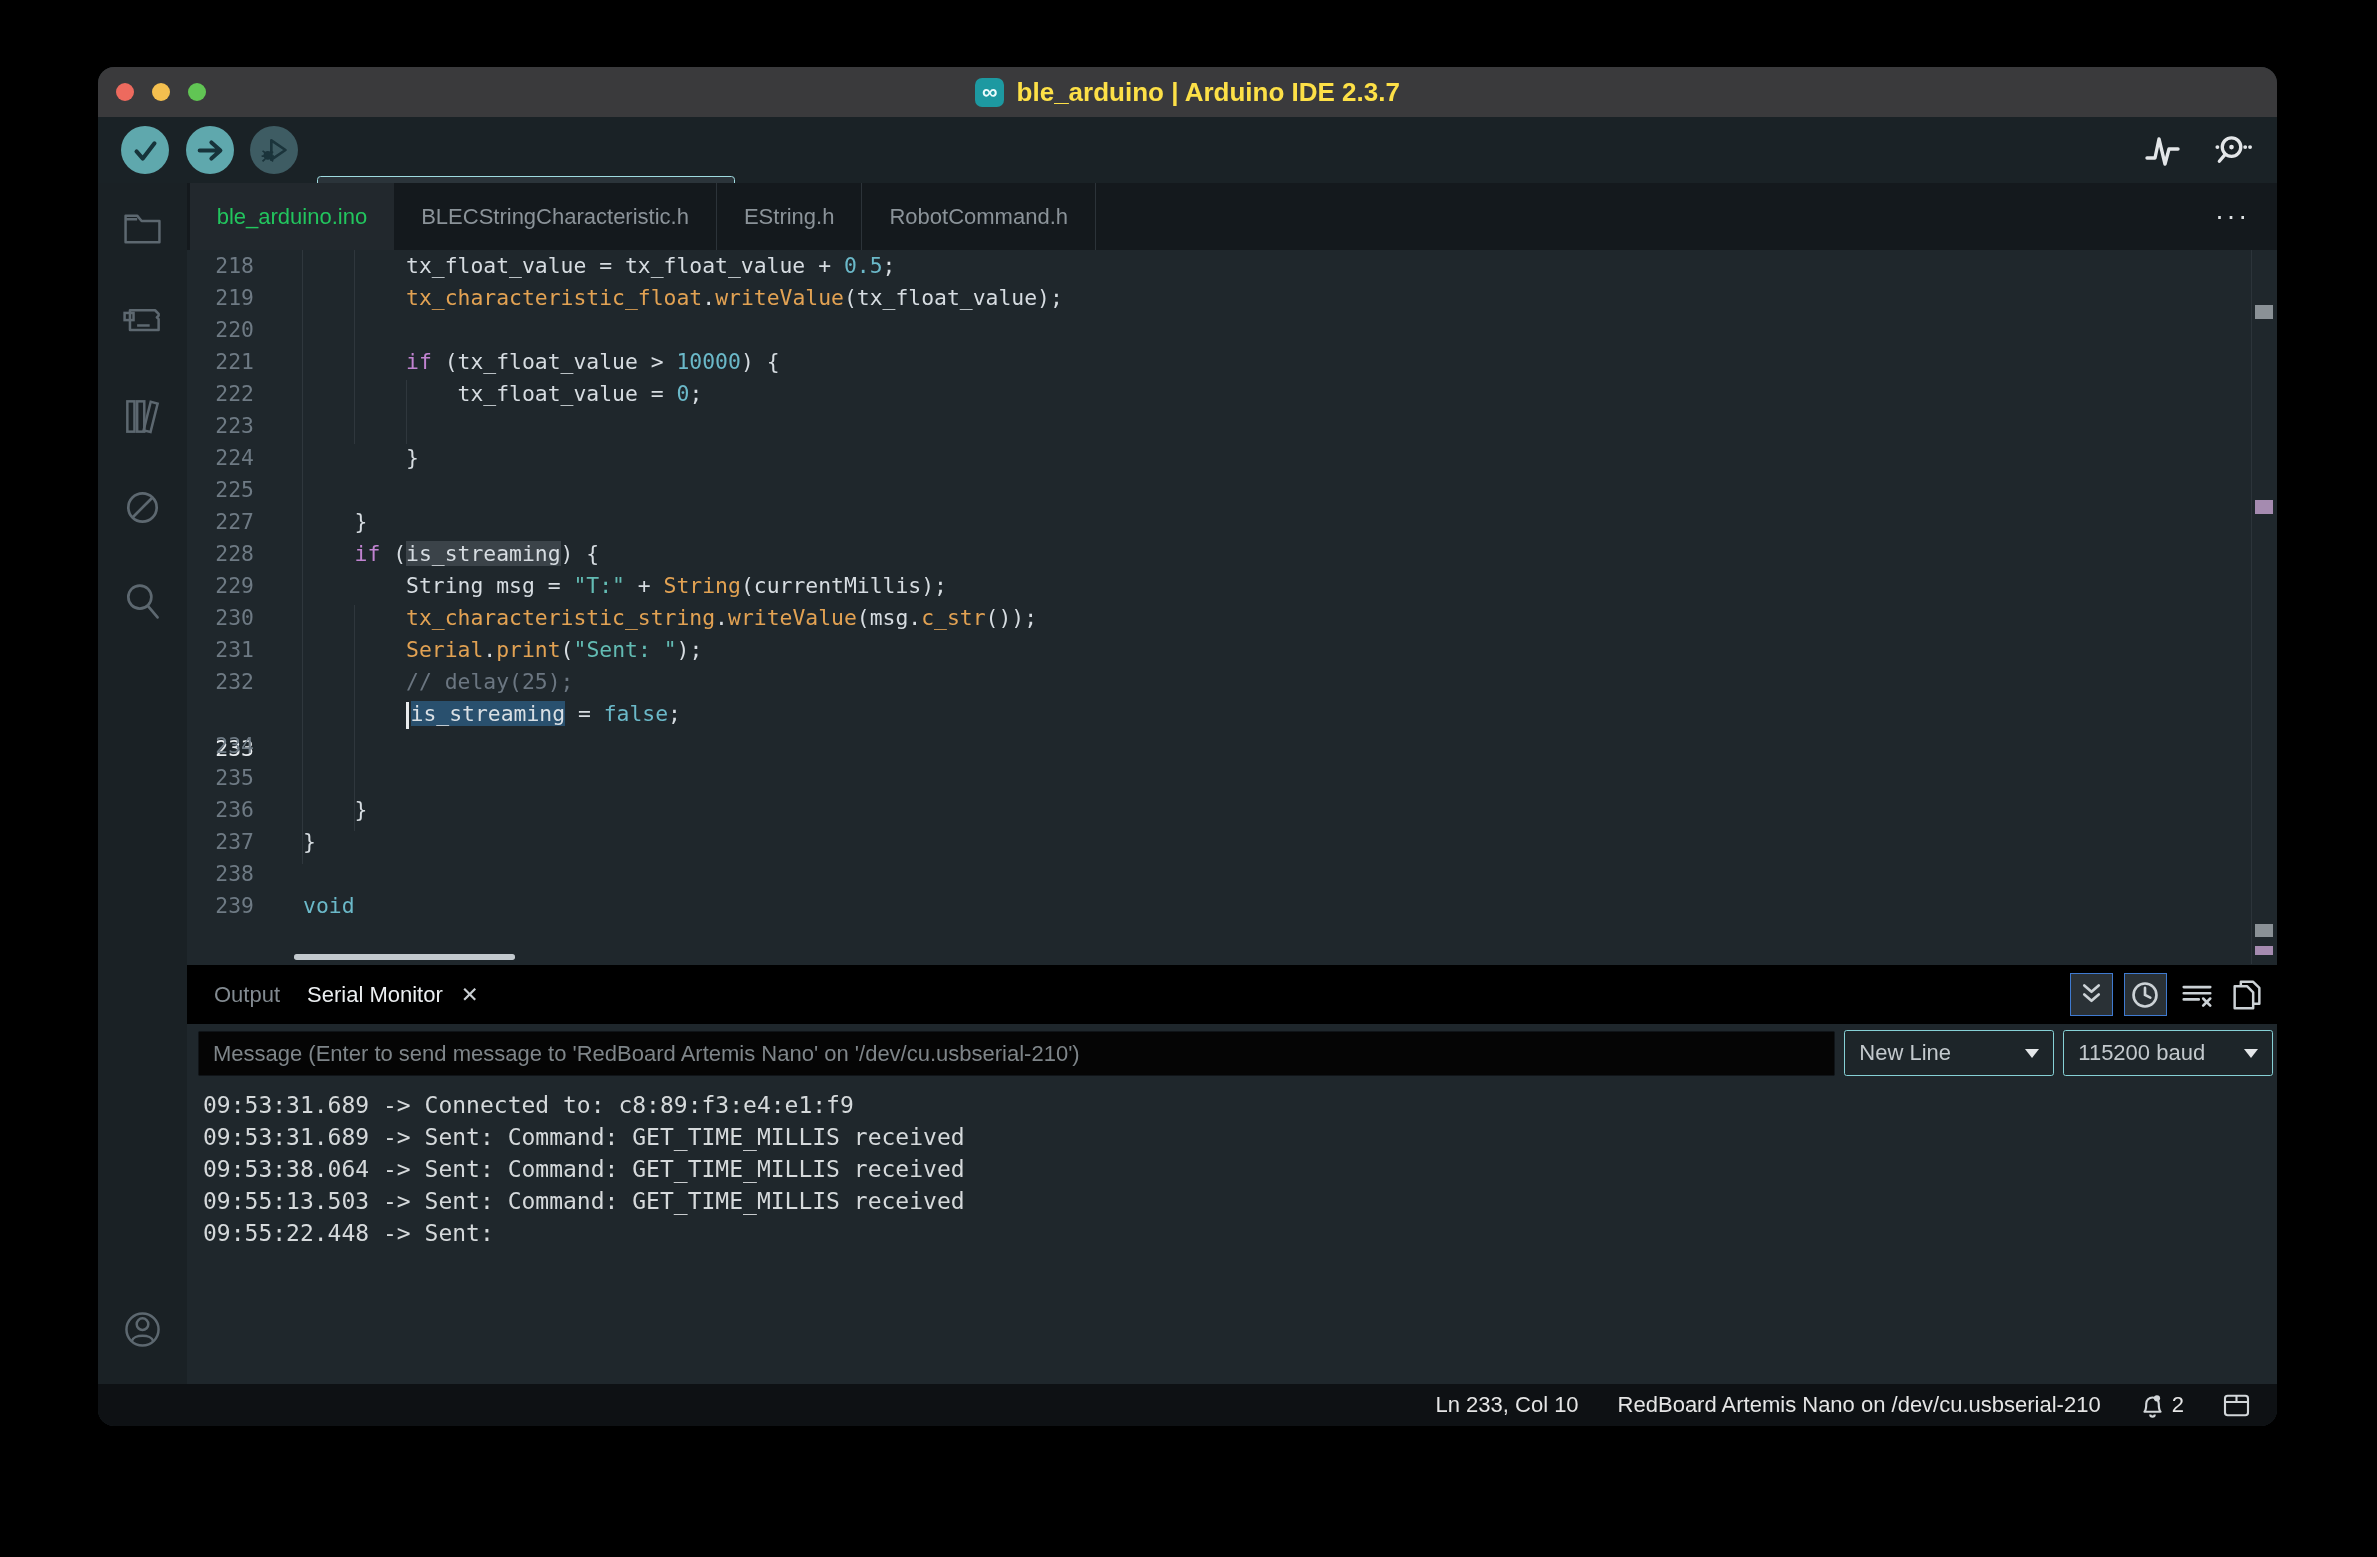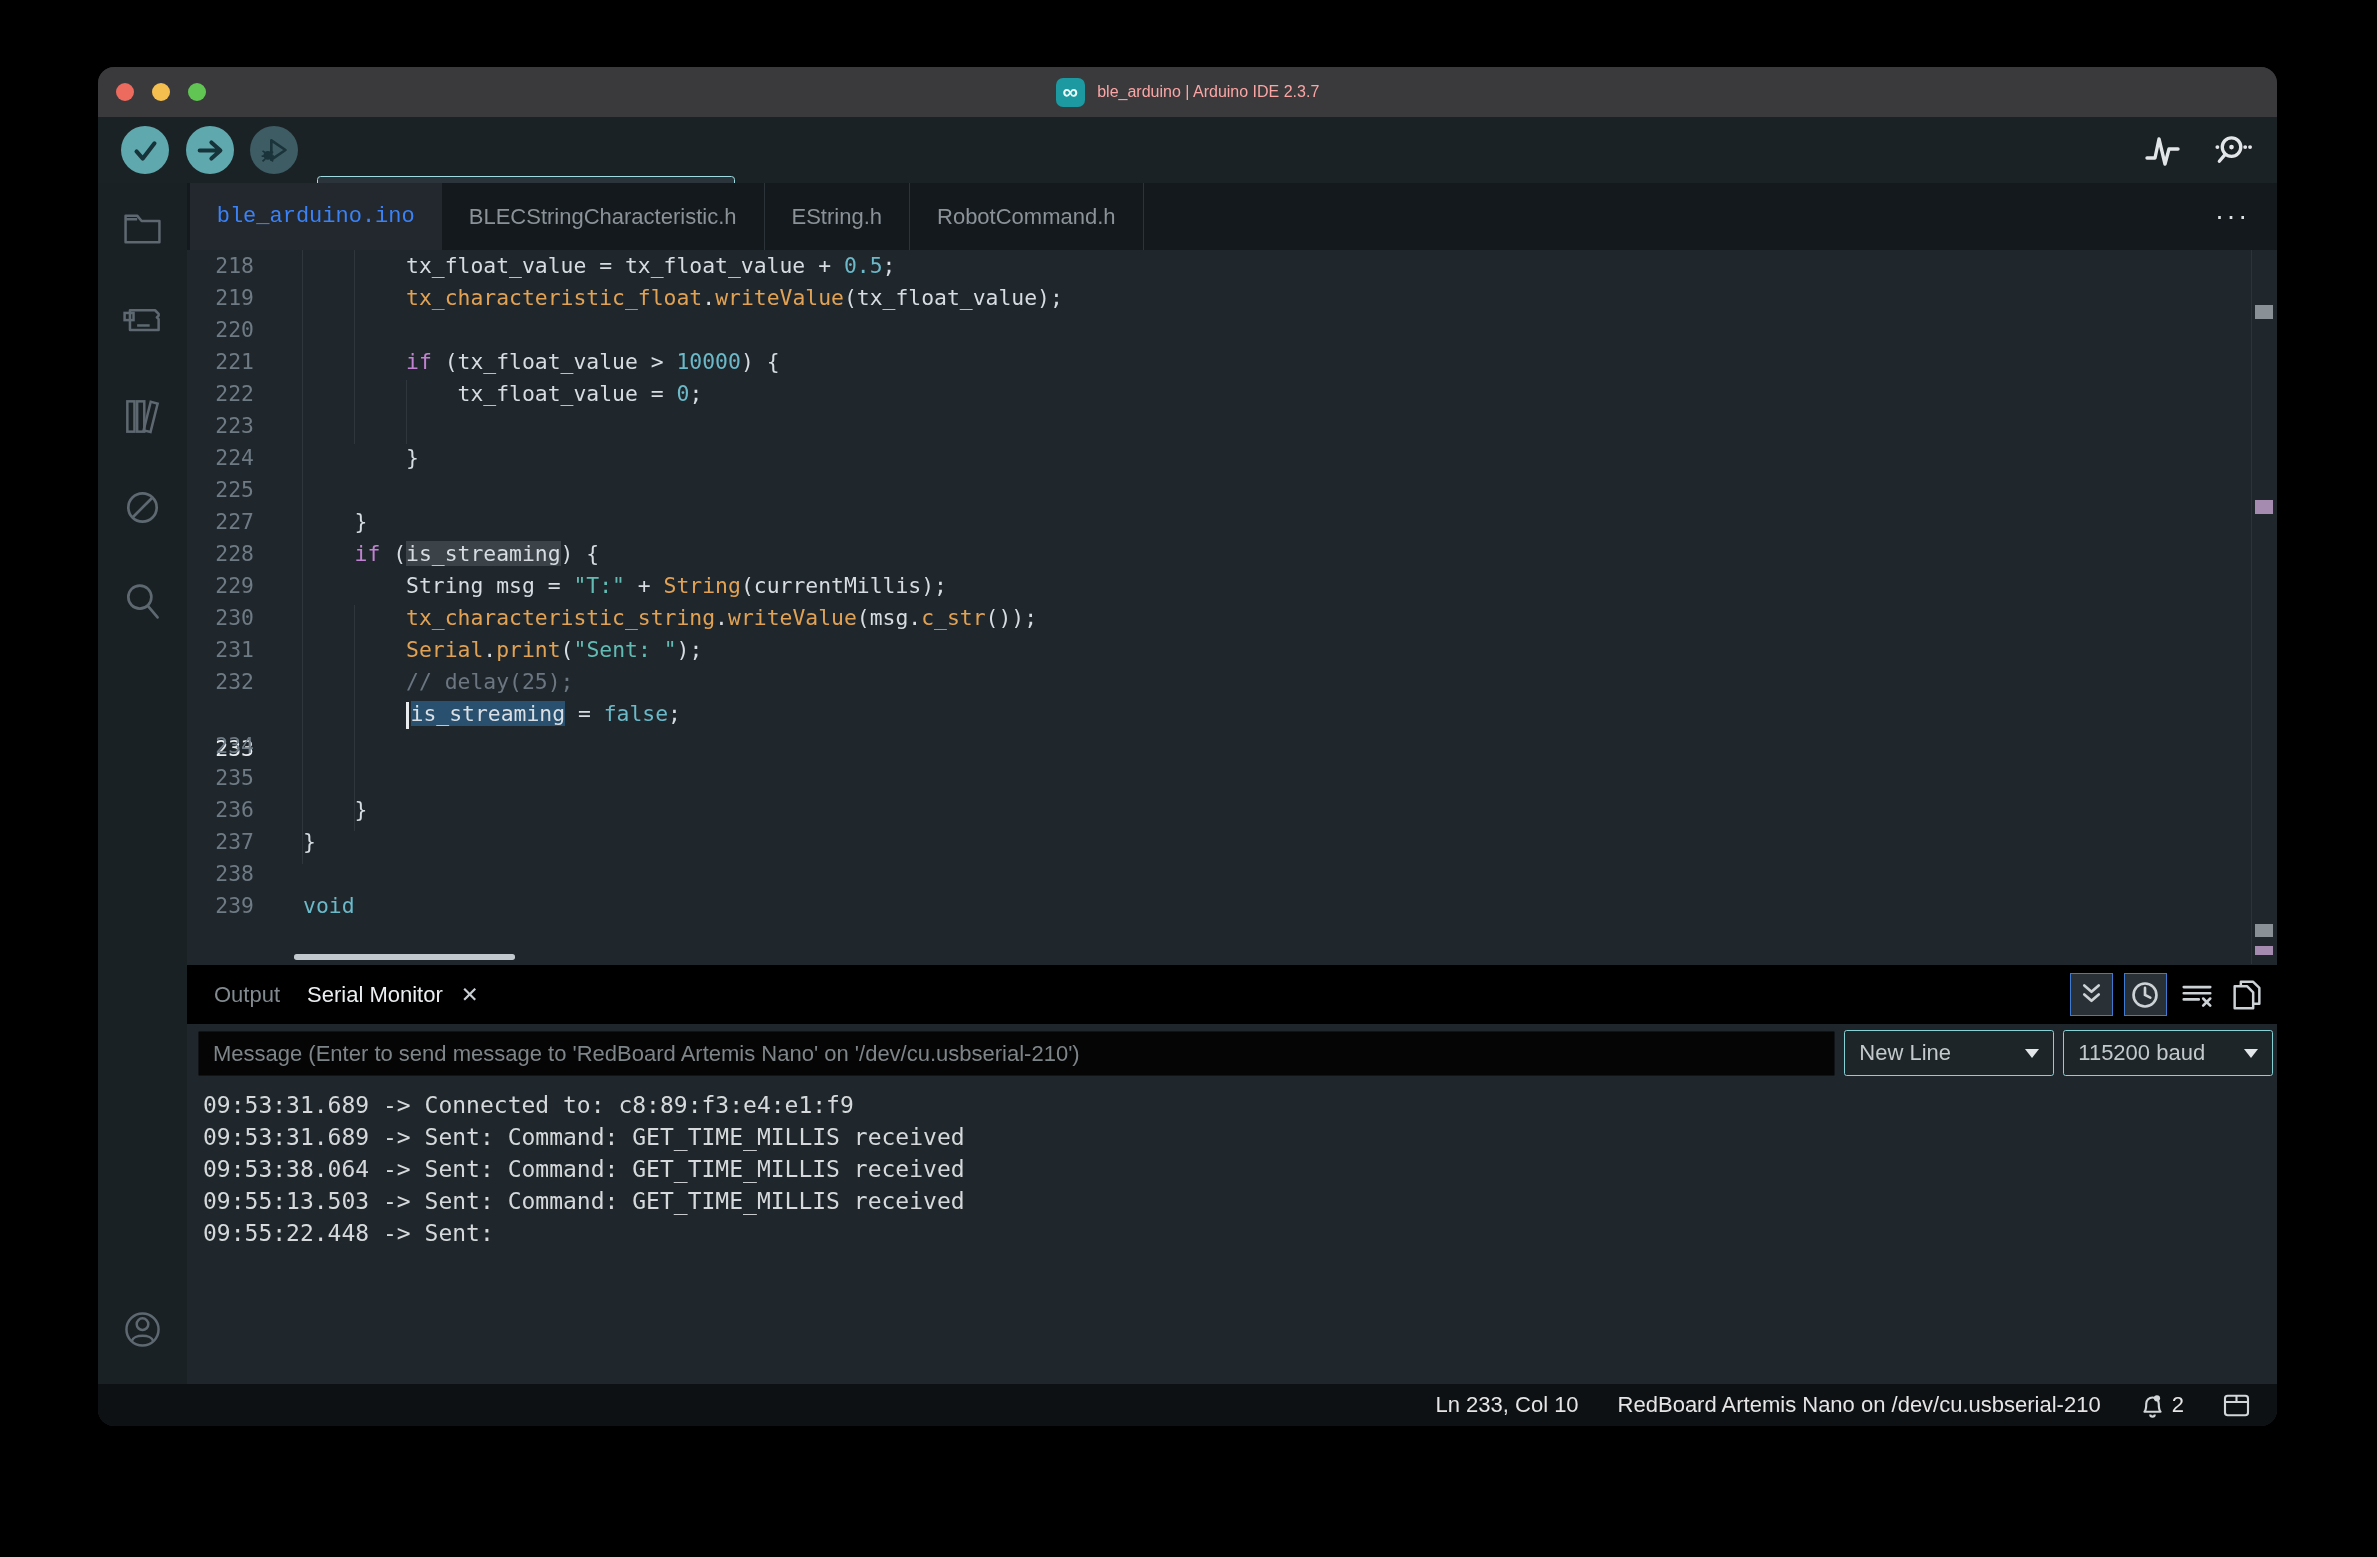--- a/index.html
+++ b/index.html
@@ -8,21 +8,21 @@
             background:#1f272c; border-radius:16px; overflow:hidden; }
 
   
   .titlebar { position:absolute; left:0; top:0; right:0; height:50px; background:#3a3a3c; }
   .traffic { position:absolute; left:18px; top:16px; display:flex; gap:18px; }
   .traffic span { width:18px; height:18px; border-radius:50%; display:block; }
   .tl-close { background:#ed6a5e; } .tl-min { background:#f4bf4f; } .tl-max { background:#61c554; }
   .title-wrap { position:absolute; left:0; right:0; top:0; height:50px; display:flex; align-items:center; justify-content:center; gap:12.5px; }
   .app-icon { width:29px; height:29px; border-radius:7.1px; background:#1d99a1; color:#eafcfc;
               display:flex; align-items:center; justify-content:center; font-weight:bold; font-size:21.4px; }
-  .title-text { color:#fca5a5; font-size:16px; font-weight:normal; }
+  .title-text { color:#fde047; font-size:26px; font-weight:bold; }
 
   
   .toolbar { position:absolute; left:0; top:50px; right:0; height:66px; background:#1a2226; }
   .tb-btn { position:absolute; top:9px; width:48px; height:48px; border-radius:50%;
             display:flex; align-items:center; justify-content:center; }
   .tb-teal { background:#5fa8ad; color:#17333a; }
   .tb-debug { background:#3e5c63; color:#1b343b; }
   .board-sel { position:absolute; left:219px; top:59px; width:418px; height:48px; border:1.8px solid #9fdbe0;
                border-radius:3.6px; background:#2b343a; display:flex; align-items:center; padding:0 16px; gap:14.3px; }
   .board-label { color:#e9edef; font-size:23px; font-weight:bold; flex:1; white-space:nowrap; overflow:hidden; }
@@ -32,21 +32,21 @@
   
   .sidebar { position:absolute; left:0; top:116px; bottom:42px; width:89px; background:#1a2125; }
   .sb-icon { position:absolute; left:0; width:89px; display:flex; justify-content:center; color:#5d6870; }
   .sb-bottom { top:auto; }
 
   
   .tabbar { position:absolute; left:89px; top:116px; right:0; height:67px; background:#14191d; display:flex; }
   .tabbar .spacer { width:2.7px; }
   .tab { height:67px; display:flex; align-items:center; padding:0 27px; font-size:22px; color:#8b9399;
          border-right:0.9px solid #2c3339; white-space:nowrap; }
-  .tab.active { background:#22282d; color:#3b82f6; border-right:none;font-family:Liberation Mono, monospace; }
+  .tab.active { background:#22282d; color:#22c55e; border-right:none; }
   .tab-overflow { position:absolute; right:18px; top:0; height:67px; display:flex; align-items:center;
                   color:#dfe3e5; font-size:27px; letter-spacing:2.7px; padding:0 9px; }
 
   
   .editor { position:absolute; left:89px; top:183px; right:0; height:714px; background:#1f272c; overflow:hidden; }
   .code-line { display:flex; height:32px; line-height:32px; font-family:"DejaVu Sans Mono", monospace; font-size:21.4px; }
   .ln { width:67px; text-align:right; color:#6e7a84; flex:none; }
   .ln.cur { color:#e8ecef;margin-top:35px; }
   .code { margin-left:49px; white-space:pre; }
   .fg  { color:#d6dce1;margin-top:20px; }

